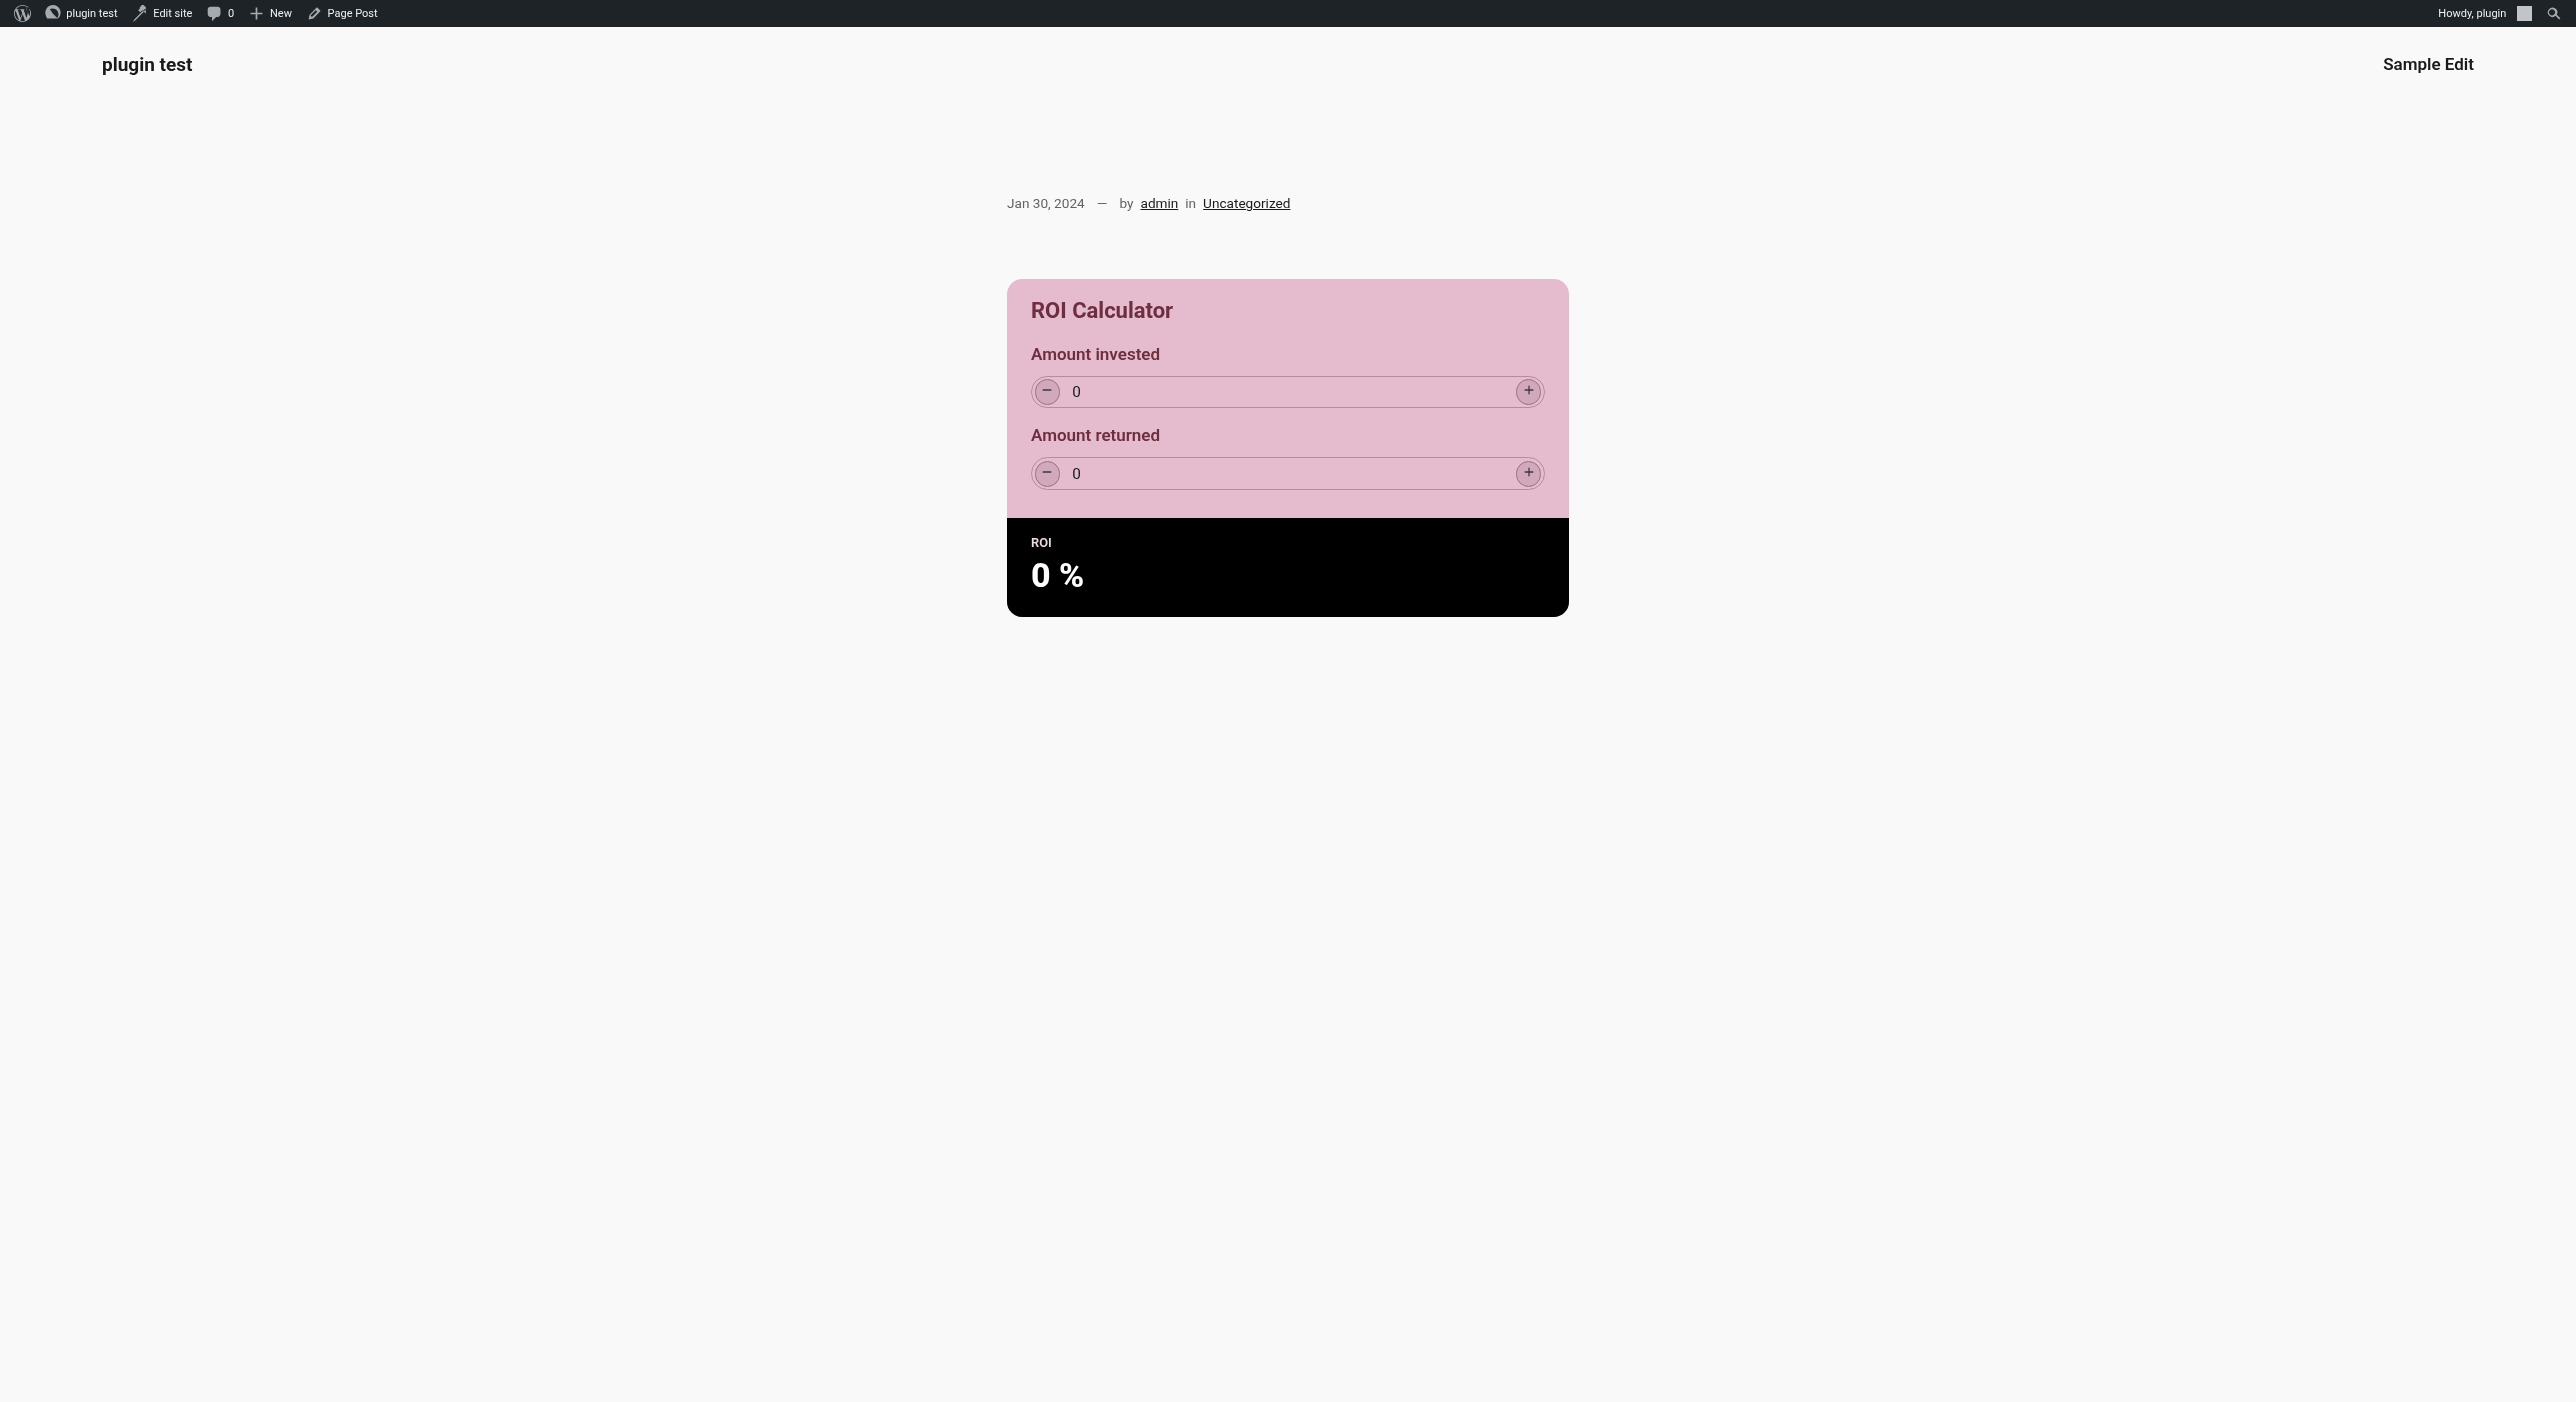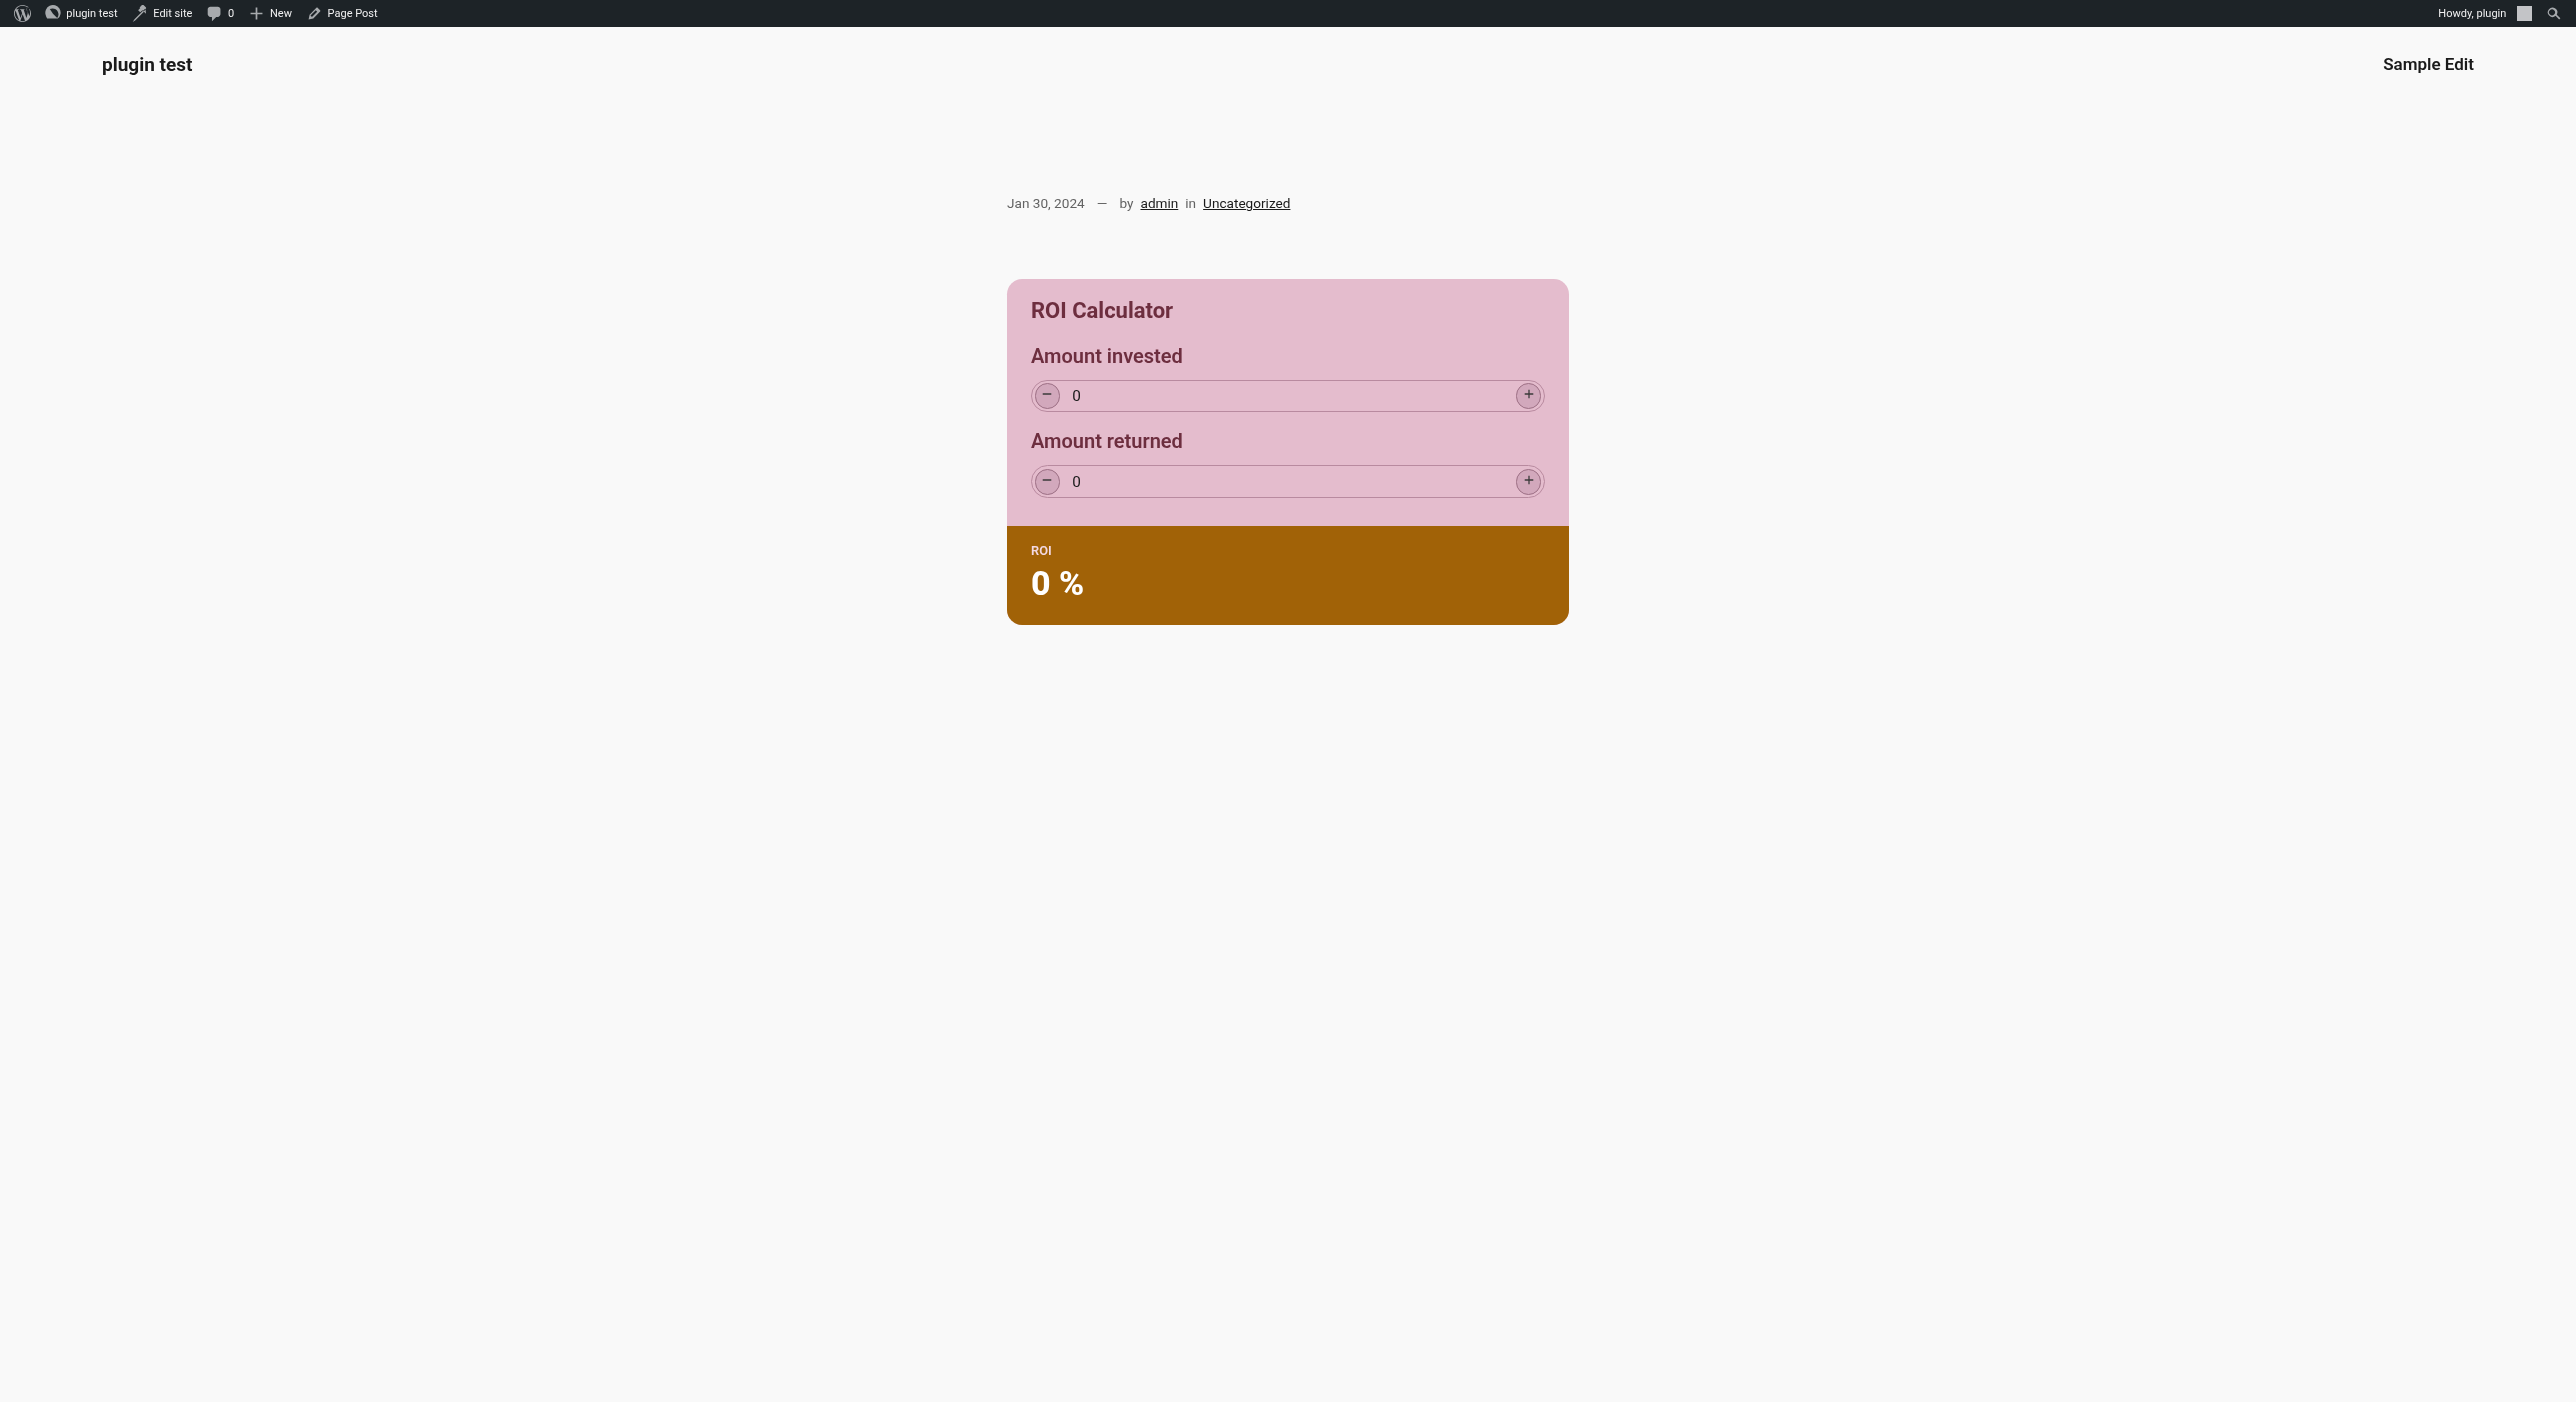--- a/index.html
+++ b/index.html
@@ -115,21 +115,21 @@
       color: #6d2e3f;
       margin-bottom: 20.4px;
     }
     .calc-field {
       margin-bottom: 17px;
     }
     .calc-field:last-child {
       margin-bottom: 4px;
     }
     .calc-label {
-      font-size: 20px;
+      font-size: 17px;
       font-weight: 600;
       color: #6d2e3f;
       margin-bottom: 12px;
       display: block;
     }
     .stepper {
       display: flex;
       align-items: center;
       border: 1.3px solid #b88a9f;
       border-radius: 851px;
@@ -158,21 +158,21 @@
       flex: 1;
       border: none;
       background: transparent;
       font-size: 15.3px;
       color: #1a1a1a;
       padding: 0 12px;
       outline: none;
       font-family: inherit;
     }
     .calc-result {
-      background: #a16207;
+      background: #000000;
       padding: 17px 24px 22px;
     }
     .result-label {
       font-size: 12.8px;
       font-weight: 600;
       color: #f3d9e4;
       margin-bottom: 5.1px;
     }
     .result-value {
       font-size: 34px;

